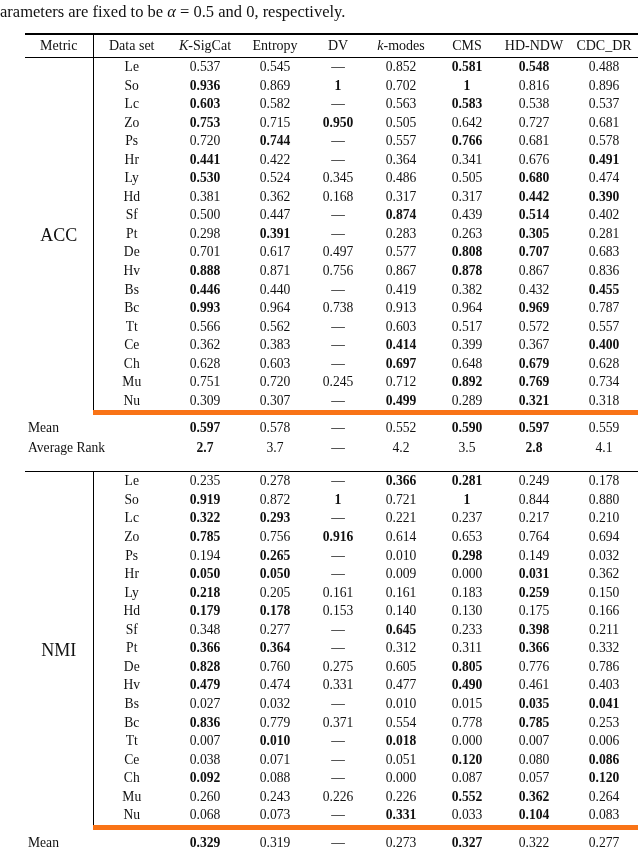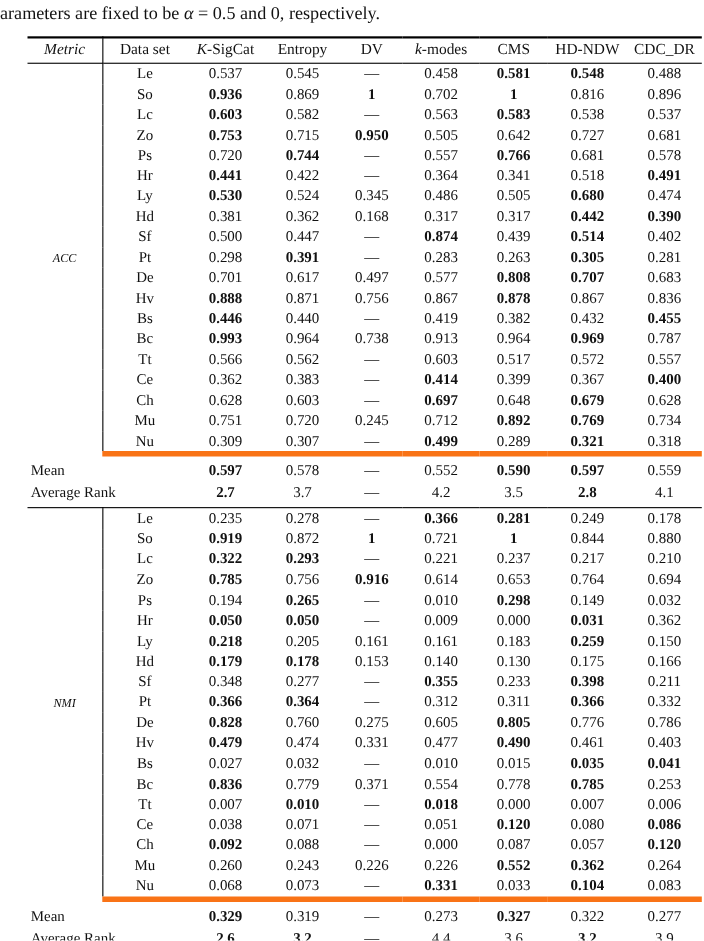--- a/index.html
+++ b/index.html
@@ -19,28 +19,28 @@
     border-top:2px solid #000;border-bottom:2px solid #000;
     font-size:13.6px;color:#111;
   }
   col.c-metric{width:68px;}
   col.c-dataset{width:77px;}
   col.c-m1{width:70px;} col.c-m2{width:70px;} col.c-m3{width:56px;}
   col.c-m4{width:70px;} col.c-m5{width:62px;} col.c-m6{width:72px;}
   col.c-m7{width:68px;}
   th,td{padding:0;text-align:center;font-weight:normal;vertical-align:middle;}
   thead th{height:22px;border-bottom:1.5px solid #000;font-size:14px;}
-  th.vline, td.vline{border-right:1px solid #000;font-style:italic;}
+  th.vline, td.vline{border-right:1px solid #000;}
   tbody td{line-height:18.55px;height:18.55px;}
-  td.metric-label{vertical-align:middle;font-size:11px;}
+  td.metric-label{vertical-align:middle;font-size:18px;}
   tr.last-data td{border-bottom:5px solid #f97316;}
   tr.summary td{line-height:20px;height:20px;}
   tr.summary td.sum-label{text-align:left;padding-left:3px;}
   tr.summary-first td{padding-top:3px;}
-  tr.summary-last td{padding-bottom:3px;}
+  tr.summary-last td{padding-bottom:13px;}
   tr.sec-end td{border-bottom:1px solid #000;}
   .b{font-weight:bold;}
   i{font-style:italic;}
 </style>
 </head>
 <body>
 
 <div class="caption"><span>arameters are fixed to be </span><i>α</i><span> = 0.5 and 0, respectively.</span></div>
 
 <table class="results">
@@ -68,21 +68,21 @@
         <th><span>CDC_DR</span></th>
       </tr>
   </thead>
   <tbody id="table-body">
       <tr>
         <td rowspan="19" class="vline metric-label">ACC</td>
         <td>Le</td>
         <td>0.537</td>
         <td>0.545</td>
         <td>—</td>
-        <td>0.458</td>
+        <td>0.852</td>
         <td class="b">0.581</td>
         <td class="b">0.548</td>
         <td>0.488</td>
       </tr>
       <tr>
         <td>So</td>
         <td class="b">0.936</td>
         <td>0.869</td>
         <td class="b">1</td>
         <td>0.702</td>
@@ -120,21 +120,21 @@
         <td>0.681</td>
         <td>0.578</td>
       </tr>
       <tr>
         <td>Hr</td>
         <td class="b">0.441</td>
         <td>0.422</td>
         <td>—</td>
         <td>0.364</td>
         <td>0.341</td>
-        <td>0.518</td>
+        <td>0.676</td>
         <td class="b">0.491</td>
       </tr>
       <tr>
         <td>Ly</td>
         <td class="b">0.530</td>
         <td>0.524</td>
         <td>0.345</td>
         <td>0.486</td>
         <td>0.505</td>
         <td class="b">0.680</td>
@@ -359,21 +359,21 @@
         <td>0.140</td>
         <td>0.130</td>
         <td>0.175</td>
         <td>0.166</td>
       </tr>
       <tr>
         <td>Sf</td>
         <td>0.348</td>
         <td>0.277</td>
         <td>—</td>
-        <td class="b">0.355</td>
+        <td class="b">0.645</td>
         <td>0.233</td>
         <td class="b">0.398</td>
         <td>0.211</td>
       </tr>
       <tr>
         <td>Pt</td>
         <td class="b">0.366</td>
         <td class="b">0.364</td>
         <td>—</td>
         <td>0.312</td>

